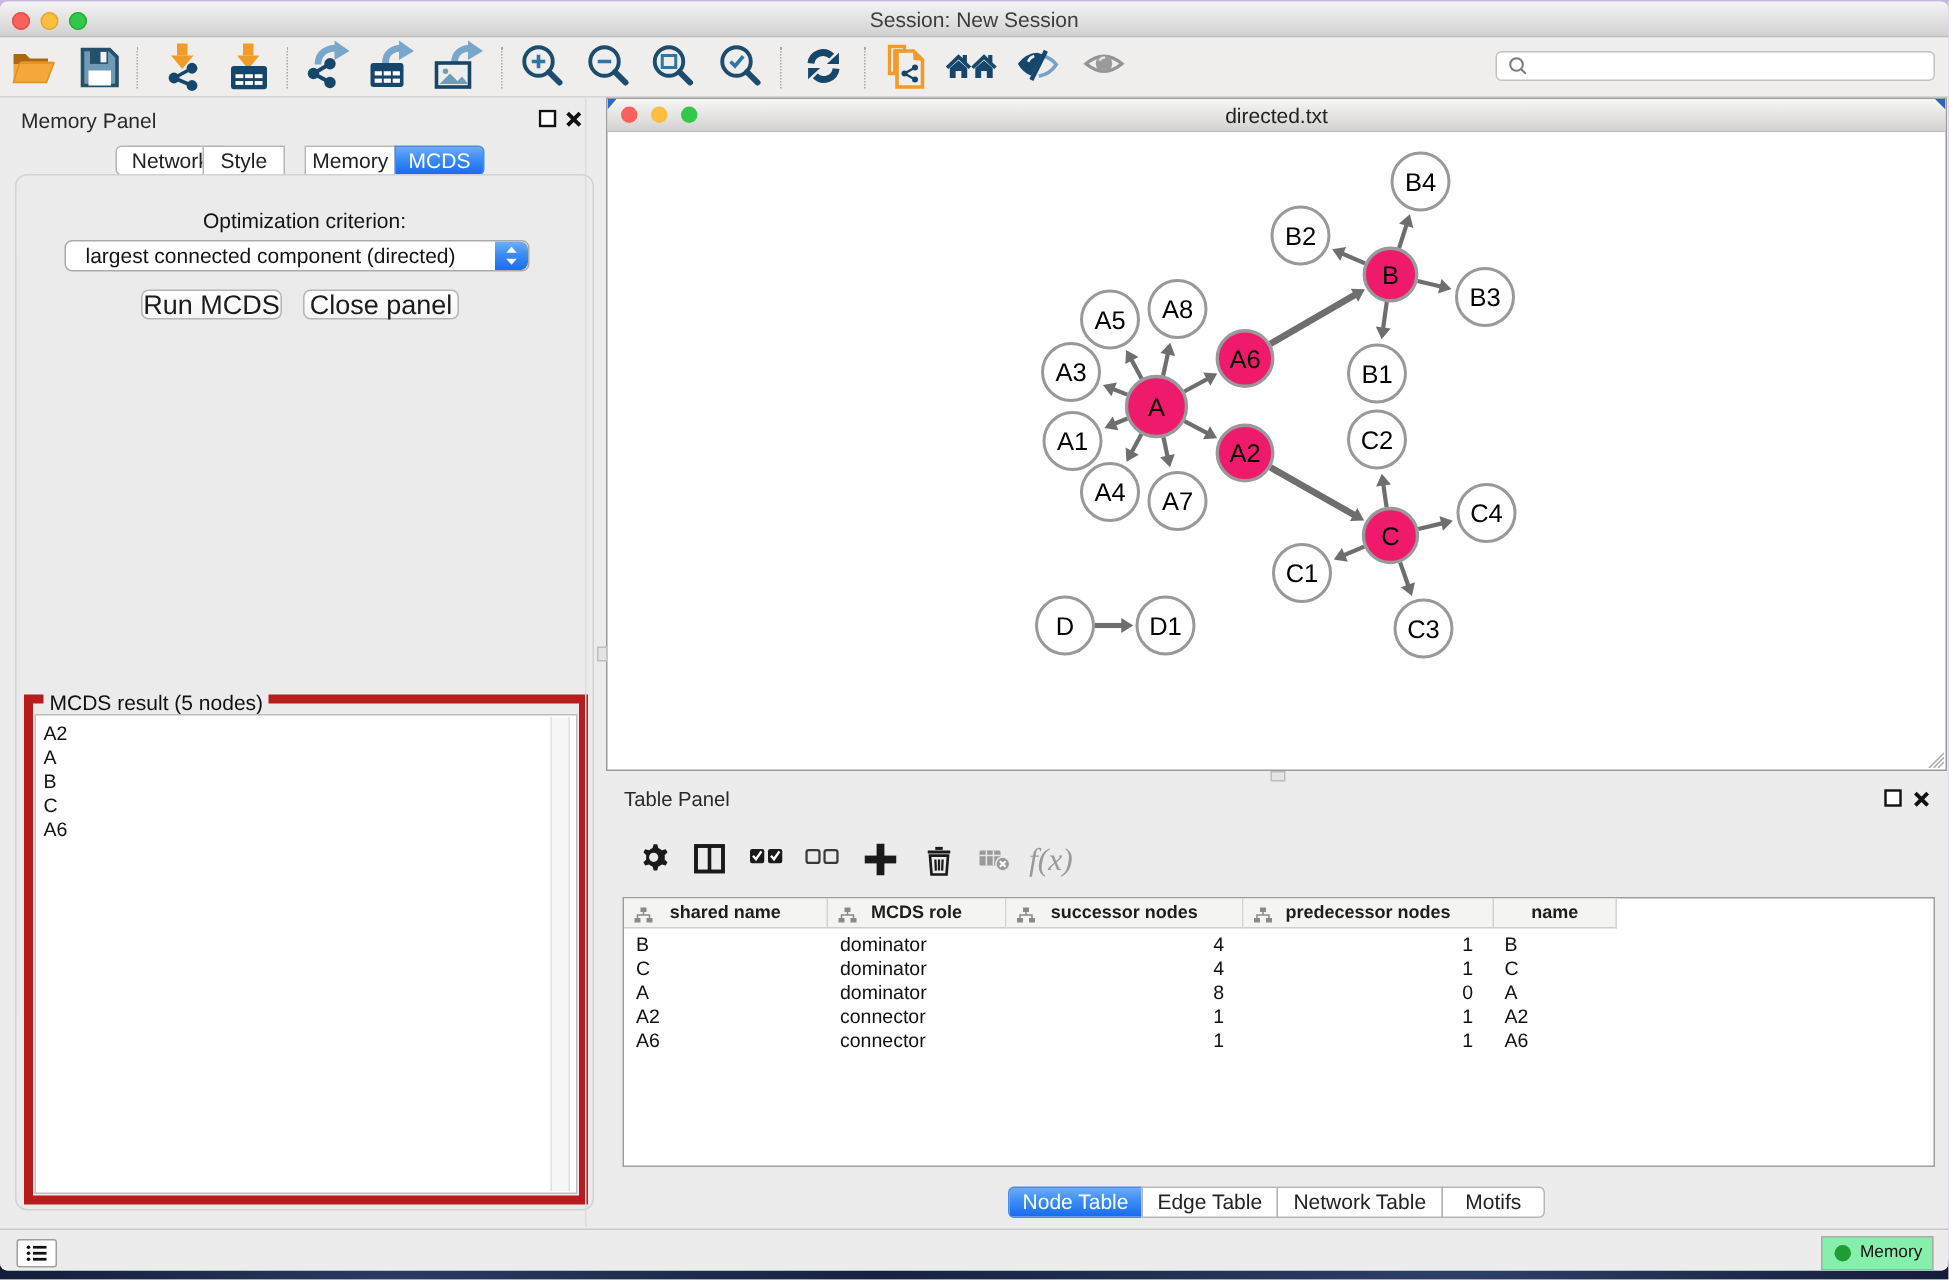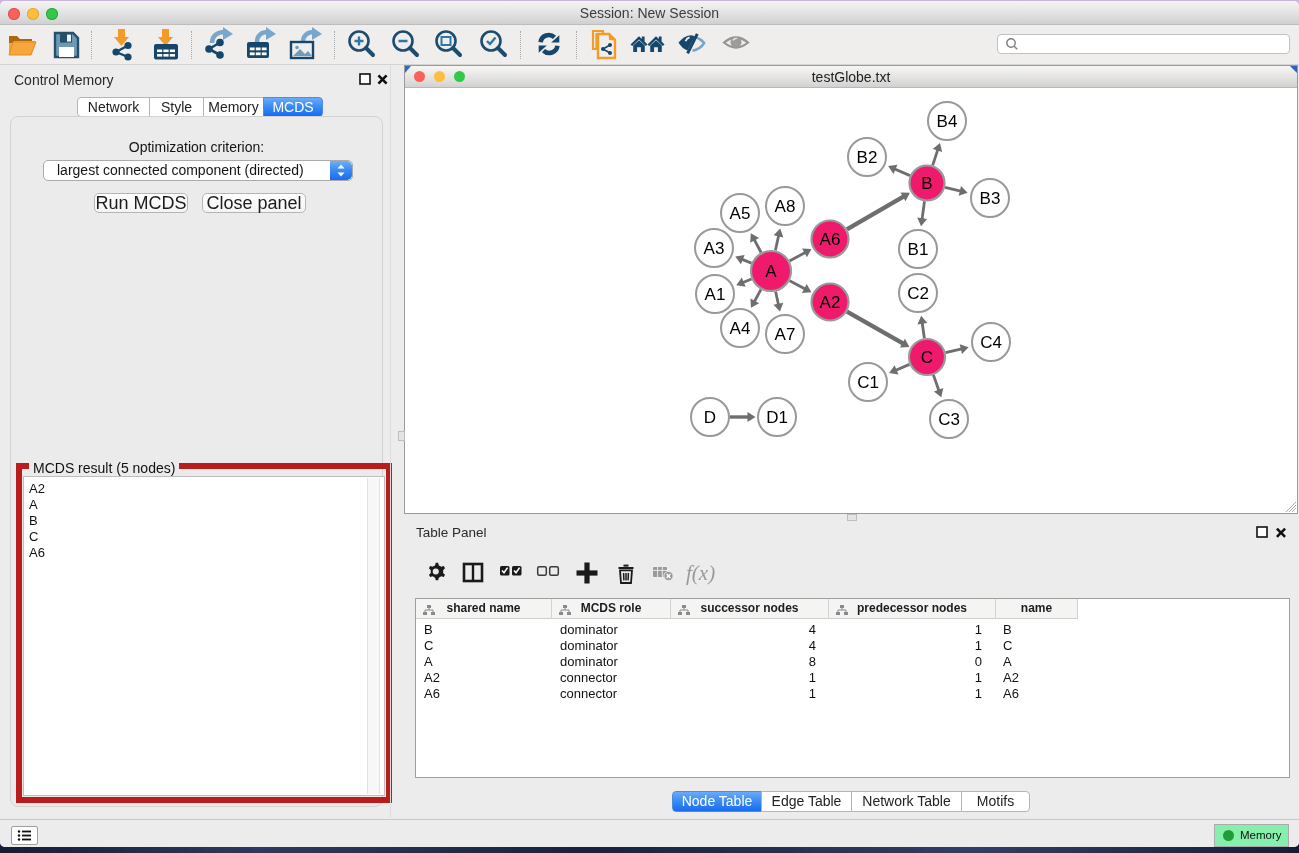--- a/index.html
+++ b/index.html
@@ -18,21 +18,21 @@
   .toolbar{position:absolute;left:0;top:24px;width:100%;height:39px;background:#efeeed;
      border-bottom:1px solid #d5d4d3;}
   .tsep{position:absolute;top:6px;height:28px;width:0;border-left:1px dotted #a9a9a9;}
   .search{position:absolute;left:997px;top:9px;width:291px;height:18px;background:#fff;
      border:1px solid #c2c2c2;border-radius:4px;}
   .cp-title{position:absolute;left:14px;top:71px;font-size:14px;color:#2a2a2a;}
   .tab{position:absolute;top:96px;height:18px;border:1px solid #b5b5b5;background:#fff;
        font-size:14px;color:#222;text-align:center;line-height:18px;}
   .tabsel{background:linear-gradient(180deg,#6babf7,#3d8df5 45%,#176bf0);color:#fff;border-color:#4d8de0;}
   .cp-box{position:absolute;left:10px;top:115px;width:371px;height:689px;
-     border:1px solid #d2d2d2;border-radius:8px;background:#ebebeb;}
+     border:1px solid #d2d2d2;border-radius:8px;background:#ebebeb;padding-left:13px;}
   .btn{position:absolute;height:18px;border:1px solid #b5b5b5;border-radius:5px;
      background:linear-gradient(180deg,#ffffff,#f4f4f4);font-size:18px;color:#1c1c1c;
      text-align:center;line-height:18px;}
   .statusbar{position:absolute;left:0;top:818px;width:100%;height:28px;background:#ececec;
      border-top:1px solid #c9c9c9;}
   .netwin{position:absolute;left:404px;top:64px;width:894px;height:449px;background:#ffffff;
      border:1px solid #9a9a9a;box-sizing:border-box;}
   .netbar{position:absolute;left:0;top:0;width:100%;height:21px;
      background:linear-gradient(180deg,#f6f6f5,#dddcda 75%,#d2d1cf);border-bottom:1px solid #b8b8b8;}
   .ntl{position:absolute;top:5px;width:11px;height:11px;border-radius:50%;}
@@ -176,27 +176,27 @@
  <path d="M9.8 5.4 Q11.2 3.2 13.8 3.2" fill="none" stroke="#e6e6e6" stroke-width="1.5"></path>
 </svg>
     <div class="search">
       <svg width="16" height="16" style="position:absolute;left:6px;top:1px" viewBox="0 0 16 16">
         <circle cx="7" cy="7" r="4.2" fill="none" stroke="#7d7d7d" stroke-width="1.4"></circle>
         <line x1="10.2" y1="10.2" x2="13.2" y2="13.2" stroke="#7d7d7d" stroke-width="1.4"></line>
       </svg>
     </div>
   </div>
 
-  <div class="cp-title">Control Memory</div>
+  <div class="cp-title">Memory Panel</div>
   <svg style="position:absolute;left:359px;top:72px" width="32" height="14" viewBox="0 0 32 14">
     <rect x="1" y="1" width="10" height="10" fill="#fff" stroke="#111" stroke-width="1.6"></rect>
     <path d="M0 1.8 L1.8 0 L5 3.2 L8.2 0 L10 1.8 L6.8 5 L10 8.2 L8.2 10 L5 6.8 L1.8 10 L0 8.2 L3.2 5 Z" fill="#111" transform="translate(18.5,1.5)"></path>
   </svg>
   <div class="tab" style="left:77px;width:71px;border-radius:4px 0 0 4px;">Network</div>
-  <div class="tab" style="left:149px;width:53px;">Style</div>
+  <div class="tab" style="left:135px;width:53px;">Style</div>
   <div class="tab" style="left:203px;width:59px;">Memory</div>
   <div class="tab tabsel" style="left:263px;width:58px;border-radius:0 4px 4px 0;">MCDS</div>
   <div class="cp-box">
     <div style="position:absolute;left:0;top:22px;width:100%;text-align:center;font-size:14px;color:#141414;">Optimization criterion:</div>
     <div style="position:absolute;left:32px;top:43px;width:308px;height:19px;background:#fff;border:1px solid #ababab;border-radius:5px;">
       <div style="position:absolute;left:13px;top:0;font-size:14px;line-height:19px;color:#141414;">largest connected component (directed)</div>
       <div style="position:absolute;right:0px;top:0px;width:22px;height:19px;border-radius:0 5px 5px 0;background:linear-gradient(180deg,#6fb0f8,#3c8cf5 45%,#1a6cf0);">
         <svg width="22" height="19" viewBox="0 0 22 19">
           <path d="M7.5 7.5 L11 3.5 L14.5 7.5 Z" fill="#fff"></path>
           <path d="M7.5 11.5 L11 15.5 L14.5 11.5 Z" fill="#fff"></path>
@@ -212,21 +212,21 @@
         <div style="position:absolute;left:5px;top:4px;font-size:13px;color:#111;line-height:16px;">A2<br>A<br>B<br>C<br>A6</div>
       </div>
     </div>
   </div>
 
   <div class="netwin">
     <div class="netbar">
       <div class="ntl" style="left:9px;background:#f9615c;"></div>
       <div class="ntl" style="left:29px;background:#fdbe40;"></div>
       <div class="ntl" style="left:49px;background:#34c84a;"></div>
-      <div style="position:absolute;top:3px;width:100%;text-align:center;font-size:14px;color:#222;">testGlobe.txt</div>
+      <div style="position:absolute;top:3px;width:100%;text-align:center;font-size:14px;color:#222;">directed.txt</div>
     </div>
     <svg style="position:absolute;left:0px;top:0px" width="6" height="7" viewBox="0 0 6 7">
         <path d="M0 0 L6 0 L0 7 Z" fill="#2e68c8"></path>
       </svg>
     <svg style="position:absolute;right:0px;top:0px" width="7" height="7" viewBox="0 0 7 7">
         <path d="M0 0 L7 0 L7 7 Z" fill="#2a62c8"></path>
       </svg>
     <svg style="position:absolute;right:1px;bottom:1px" width="12" height="12" viewBox="0 0 12 12">
       <line x1="2" y1="12" x2="12" y2="2" stroke="#a9a9a9" stroke-width="1"></line>
       <line x1="5" y1="12" x2="12" y2="5" stroke="#a9a9a9" stroke-width="1"></line>

